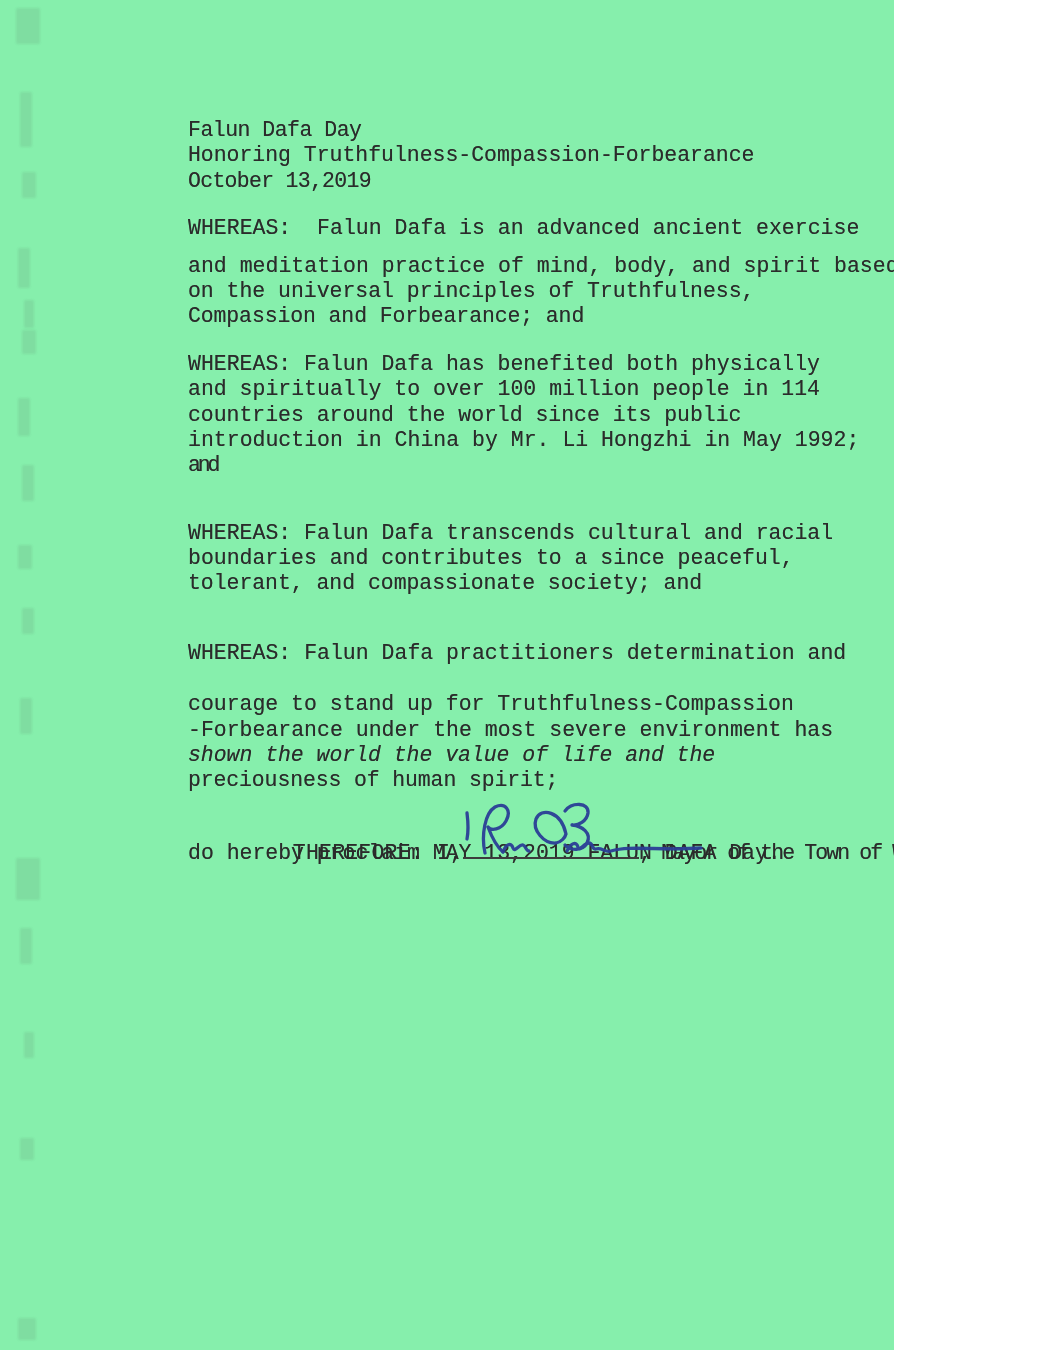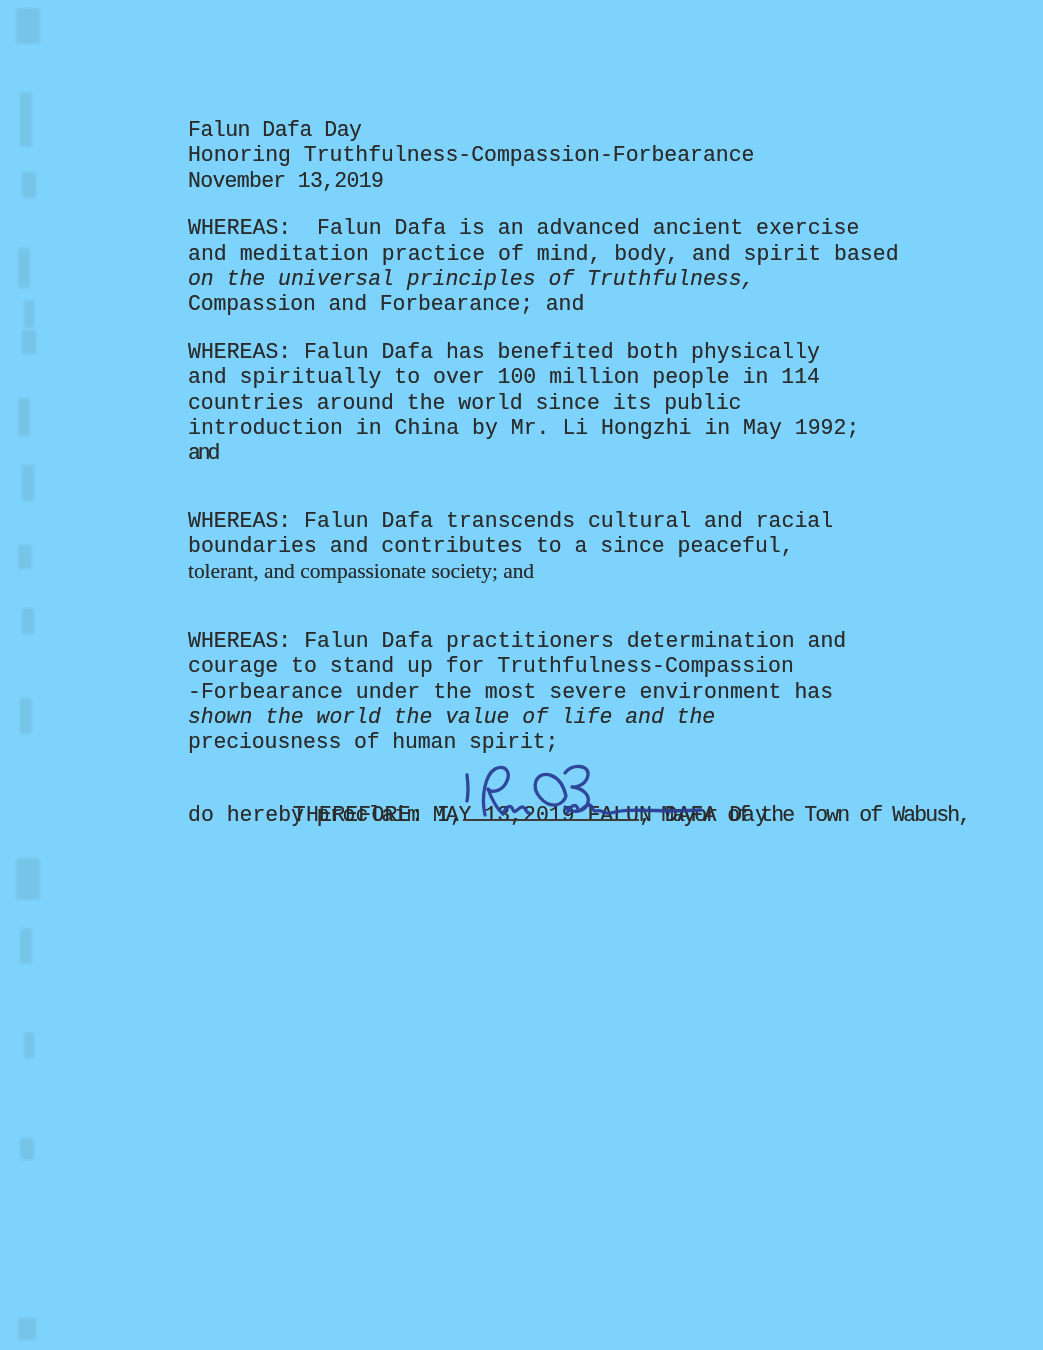--- a/index.html
+++ b/index.html
@@ -3,22 +3,22 @@
 <meta charset="utf-8">
 <style>
   * { margin: 0; padding: 0; box-sizing: border-box; }
   html, body { background: #ffffff; }
   body {
     width: 1043px; height: 1350px;
     font-family: "Liberation Mono", "DejaVu Sans Mono", monospace;
   }
   .page {
     position: relative;
-    width: 1043px; height: 1350px;
-    background: #7dd3fc;
+    width: 894px; height: 1350px;
+    background: #86efac;
     overflow: hidden;
     color: #2b2b2b;
   }
   
   .artifact {
     position: absolute;
     background: rgba(70, 70, 70, 0.10);
     filter: blur(1.2px);
     border-radius: 2px;
   }
@@ -76,45 +76,45 @@
       <div class="artifact" style="left: 24px; top: 1032px; width: 10px; height: 26px;"></div>
       <div class="artifact" style="left: 20px; top: 1138px; width: 14px; height: 22px;"></div>
       <div class="artifact" style="left: 18px; top: 1318px; width: 18px; height: 22px;"></div>
     </div>
 
   <div class="doc">
 
     <div class="block">
       <div class="line" style="letter-spacing: -0.514286px;">Falun Dafa Day</div>
       <div class="line" style="letter-spacing: -0.0272727px;">Honoring Truthfulness-Compassion-Forbearance</div>
-      <div class="line" style="letter-spacing: -0.709091px;">November 13,2019</div>
+      <div class="line" style="letter-spacing: -0.709091px;">October 13,2019</div>
     </div>
 
     <div id="paragraphs">
         <div class="block">
           <div class="line" style="letter-spacing: 0.00769231px;">WHEREAS:  Falun Dafa is an advanced ancient exercise</div>
-          <div class="line" style="letter-spacing: 0.0181818px;">and meditation practice of mind, body, and spirit based</div>
-          <div class="line" style="letter-spacing: -0.0272727px; font-style: italic;">on the universal principles of Truthfulness,</div>
+          <div class="line" style="letter-spacing: 0.0181818px; margin-top: 12px;">and meditation practice of mind, body, and spirit based</div>
+          <div class="line" style="letter-spacing: -0.0272727px;">on the universal principles of Truthfulness,</div>
           <div class="line" style="letter-spacing: -0.122581px;">Compassion and Forbearance; and</div>
         </div>
         <div class="block">
           <div class="line" style="letter-spacing: -0.00408163px;">WHEREAS: Falun Dafa has benefited both physically</div>
           <div class="line" style="letter-spacing: -0.00408163px;">and spiritually to over 100 million people in 114</div>
           <div class="line" style="letter-spacing: -0.0325581px;">countries around the world since its public</div>
           <div class="line" style="letter-spacing: 0.00769231px;">introduction in China by Mr. Li Hongzhi in May 1992;</div>
           <div class="line" style="letter-spacing: -3.13333px;">and</div>
         </div>
         <div class="block">
           <div class="line" style="letter-spacing: 0px; margin-top: 42px;">WHEREAS: Falun Dafa transcends cultural and racial</div>
           <div class="line" style="letter-spacing: -0.0173913px;">boundaries and contributes to a since peaceful,</div>
-          <div class="line" style="letter-spacing: -0.05px; font-family: Liberation Serif, serif;">tolerant, and compassionate society; and</div>
+          <div class="line" style="letter-spacing: -0.05px;">tolerant, and compassionate society; and</div>
         </div>
         <div class="block">
           <div class="line" style="letter-spacing: 0.00392157px; margin-top: 44px;">WHEREAS: Falun Dafa practitioners determination and</div>
-          <div class="line" style="letter-spacing: -0.012766px;">courage to stand up for Truthfulness-Compassion</div>
+          <div class="line" style="letter-spacing: -0.012766px; margin-top: 26px;">courage to stand up for Truthfulness-Compassion</div>
           <div class="line" style="letter-spacing: 0px;">-Forbearance under the most severe environment has</div>
           <div class="line" style="letter-spacing: -0.0439024px; font-style: italic;">shown the world the value of life and the</div>
           <div class="line" style="letter-spacing: -0.133333px;">preciousness of human spirit;</div>
         </div>
       </div>
 
     <div class="block">
       <div class="line">
         <span>THEREFORE: I,</span><span class="sig-slot"><svg class="sig-svg" viewBox="0 0 250 62" xmlns="http://www.w3.org/2000/svg">
             <g fill="none" stroke="#2b3f96" stroke-width="3.3" stroke-linecap="round" stroke-linejoin="round" opacity="0.95">

